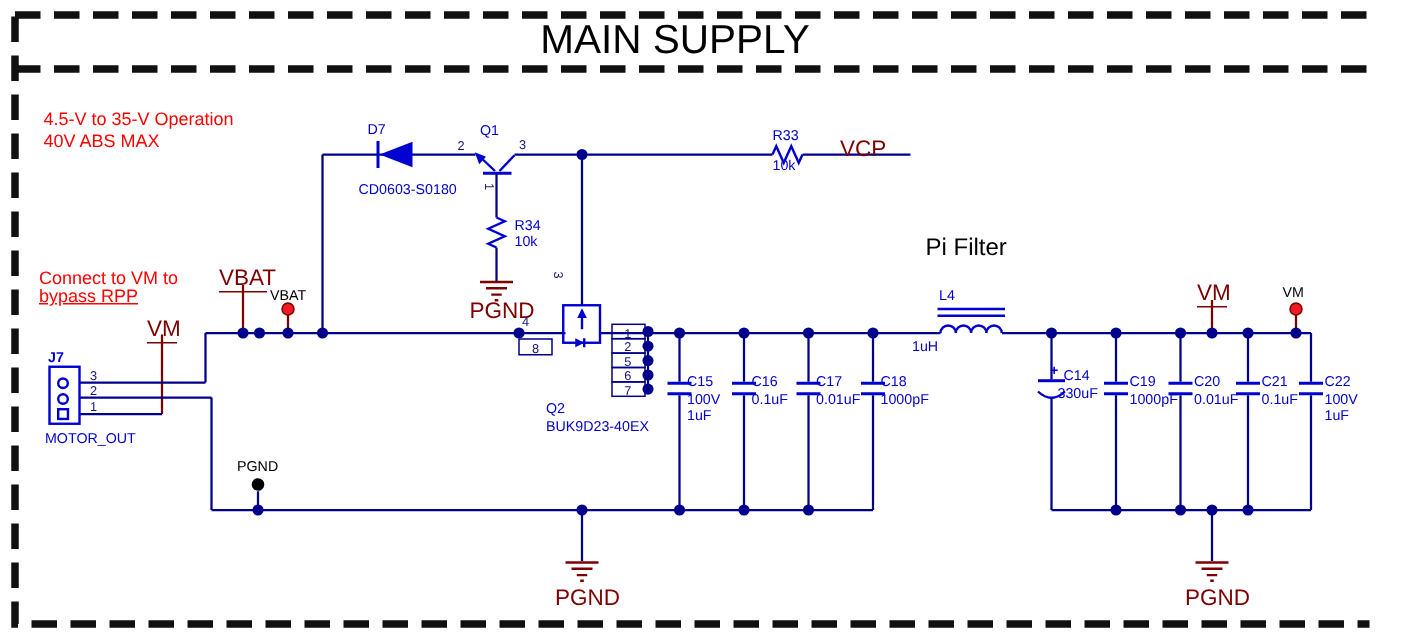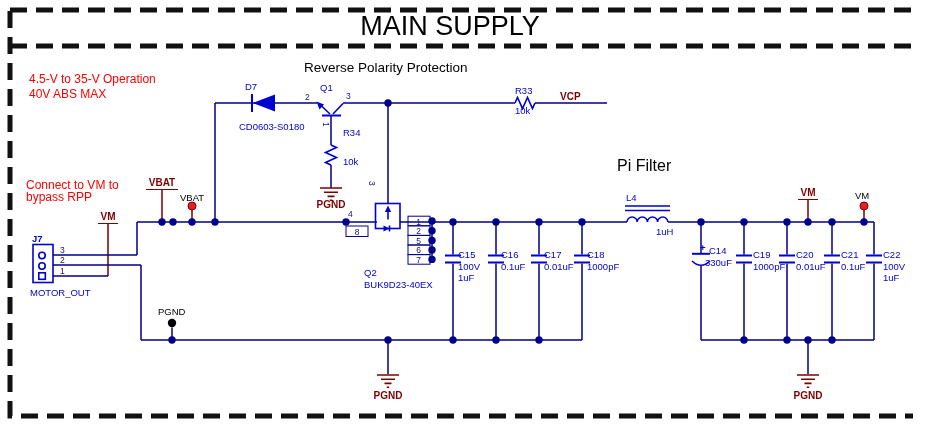--- a/index.html
+++ b/index.html
@@ -5,21 +5,21 @@
   html,body{margin:0;padding:0;background:#fff;}
   body{font-family:"Liberation Sans", sans-serif;}
   #canvas{position:relative;width:913px;height:425px;background:#fff;overflow:hidden;}
   #schem{position:absolute;left:0;top:0;}
   .lbl{position:absolute;line-height:1;white-space:nowrap;}
   .title{font-size:27px;color:#000;text-align:center;}
   .sec{font-size:13.5px;color:#000;}
   .note{font-size:12px;color:var(--c-annotation,#ff0000);}
   .clabel{font-size:9.5px;color:var(--c-label,#0000cd);}
   .pinnum{font-size:8.5px;color:var(--c-pin,#14147a);}
-  .net{font-size:10px;font-weight:bold;color:var(--c-net,#7d0000);}
+  .net{font-size:15px;font-weight:normal;color:var(--c-net,#7d0000);}
   .net-ul{border-bottom:1.5px solid var(--c-net,#7d0000);padding-bottom:1px;text-align:center;}
   .tp{font-size:9.5px;color:#000;}
   .rot90{transform:rotate(90deg);transform-origin:left top;}
   .ctr{text-align:center;}
   
   .border-dash{stroke:#111;stroke-width:5;fill:none;}
   .wire{stroke:var(--c-wire,#00008b);stroke-width:1.5;fill:none;}
   .stub{stroke:var(--c-net,#7d0000);stroke-width:1.5;fill:none;}
   .sym{stroke:var(--c-symbol,#0000d0);stroke-width:1.6;fill:none;}
   .symb2{stroke:var(--c-symbol,#0000d0);stroke-width:2;fill:none;}
@@ -172,27 +172,26 @@
     </g>
 
     <g>
       <circle class="tpred" cx="192" cy="206" r="4"></circle>
       <circle class="tpred" cx="864" cy="206" r="4"></circle>
       <circle class="tpblk" cx="172" cy="323" r="4.2"></circle>
     </g>
   </svg>
 
   <div class="lbl title" style="left:273px;top:13px;width:354px;">MAIN SUPPLY</div>
-  <div class="lbl sec" style="left:304px;top:61px;">Reverse Polarity Protection</div>
   <div class="lbl sec" style="left:617px;top:158px;font-size:16px;">Pi Filter</div>
 
   <div class="lbl note" style="left:29px;top:73px;">4.5-V to 35-V Operation</div>
   <div class="lbl note" style="left:29px;top:88px;">40V ABS MAX</div>
   <div class="lbl note" style="left:26px;top:179px;">Connect to VM to</div>
-  <div class="lbl note" style="left:26px;top:191px;">bypass RPP</div>
+  <div class="lbl note" style="left:26px;top:191px;text-decoration:underline;">bypass RPP</div>
 
   <div class="lbl net net-ul" style="left:146px;top:178px;width:32px;">VBAT</div>
   <div class="lbl net net-ul" style="left:98px;top:212px;width:20px;">VM</div>
   <div class="lbl net net-ul" style="left:798px;top:188px;width:20px;">VM</div>
   <div class="lbl net" style="left:560px;top:92px;">VCP</div>
   <div class="lbl net ctr" style="left:313px;top:200px;width:36px;">PGND</div>
   <div class="lbl net ctr" style="left:370px;top:391px;width:36px;">PGND</div>
   <div class="lbl net ctr" style="left:790px;top:391px;width:36px;">PGND</div>
 
   <div class="lbl tp" style="left:180px;top:193px;">VBAT</div>
@@ -202,36 +201,36 @@
   <div class="lbl clabel" style="left:245px;top:82px;">D7</div>
   <div class="lbl clabel" style="left:239px;top:122px;">CD0603-S0180</div>
 
   <div class="lbl clabel" style="left:320px;top:83px;">Q1</div>
   <div class="lbl pinnum" style="left:305px;top:93px;">2</div>
   <div class="lbl pinnum" style="left:346px;top:92px;">3</div>
   <div class="lbl pinnum rot90" style="left:330px;top:122px;">1</div>
 
   <div class="lbl clabel" style="left:515px;top:86px;">R33</div>
   <div class="lbl clabel" style="left:515px;top:106px;">10k</div>
-  <div class="lbl clabel" style="left:343px;top:128px;">R34</div>
+  <div class="lbl clabel" style="left:343px;top:146px;">R34</div>
   <div class="lbl clabel" style="left:343px;top:157px;">10k</div>
 
   <div class="lbl pinnum rot90" style="left:376px;top:181px;">3</div>
   <div class="lbl pinnum" style="left:348px;top:210px;">4</div>
   <div class="lbl pinnum ctr" style="left:346px;top:228px;width:22px;">8</div>
   <div class="lbl pinnum ctr" style="left:408px;top:217.5px;width:21px;">1</div>
   <div class="lbl pinnum ctr" style="left:408px;top:227px;width:21px;">2</div>
   <div class="lbl pinnum ctr" style="left:408px;top:236.6px;width:21px;">5</div>
   <div class="lbl pinnum ctr" style="left:408px;top:246.2px;width:21px;">6</div>
   <div class="lbl pinnum ctr" style="left:408px;top:255.8px;width:21px;">7</div>
   <div class="lbl clabel" style="left:364px;top:268px;">Q2</div>
   <div class="lbl clabel" style="left:364px;top:280px;">BUK9D23-40EX</div>
 
   <div class="lbl clabel" style="left:626px;top:193px;">L4</div>
-  <div class="lbl clabel" style="left:656px;top:227px;">1uH</div>
+  <div class="lbl clabel" style="left:608px;top:227px;">1uH</div>
 
   <div class="lbl clabel" style="left:32px;top:234px;font-weight:bold;">J7</div>
   <div class="lbl pinnum" style="left:60px;top:245.5px;">3</div>
   <div class="lbl pinnum" style="left:60px;top:256px;">2</div>
   <div class="lbl pinnum" style="left:60px;top:266.5px;">1</div>
   <div class="lbl clabel" style="left:30px;top:288px;">MOTOR_OUT</div>
 
   <div class="lbl clabel" style="left:458px;top:250px;">
     <div>C15</div>
     <div style="margin-top:2px;">100V</div>

